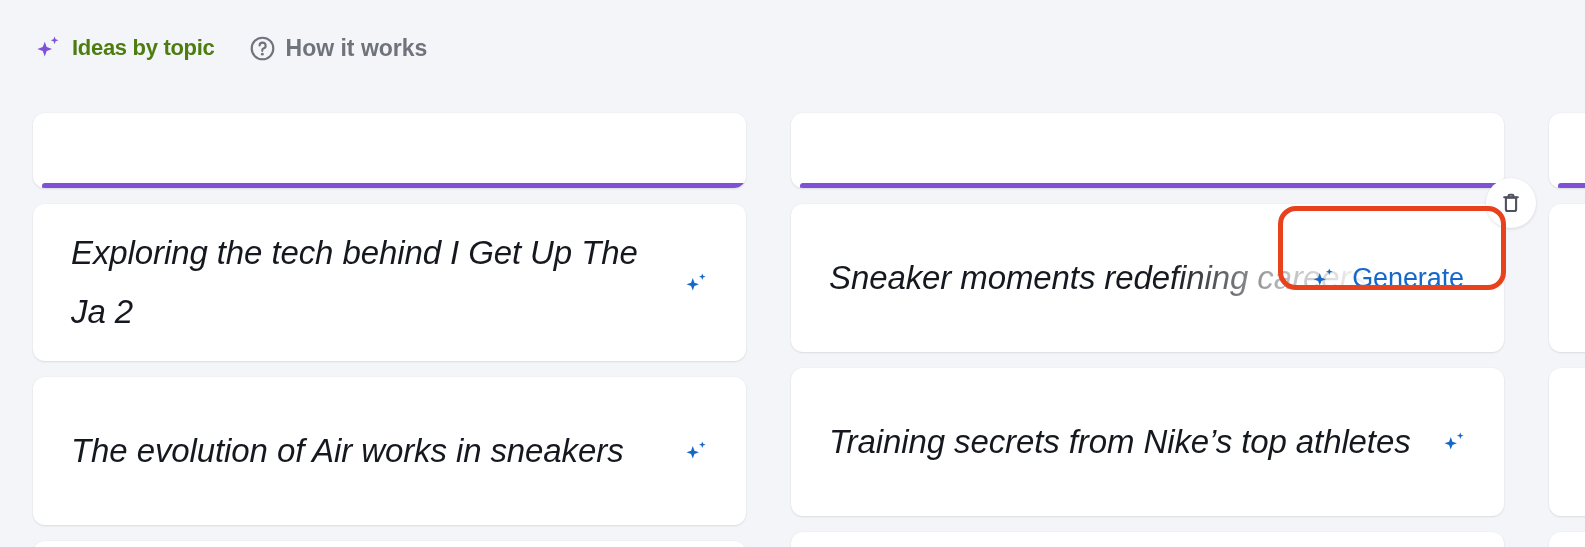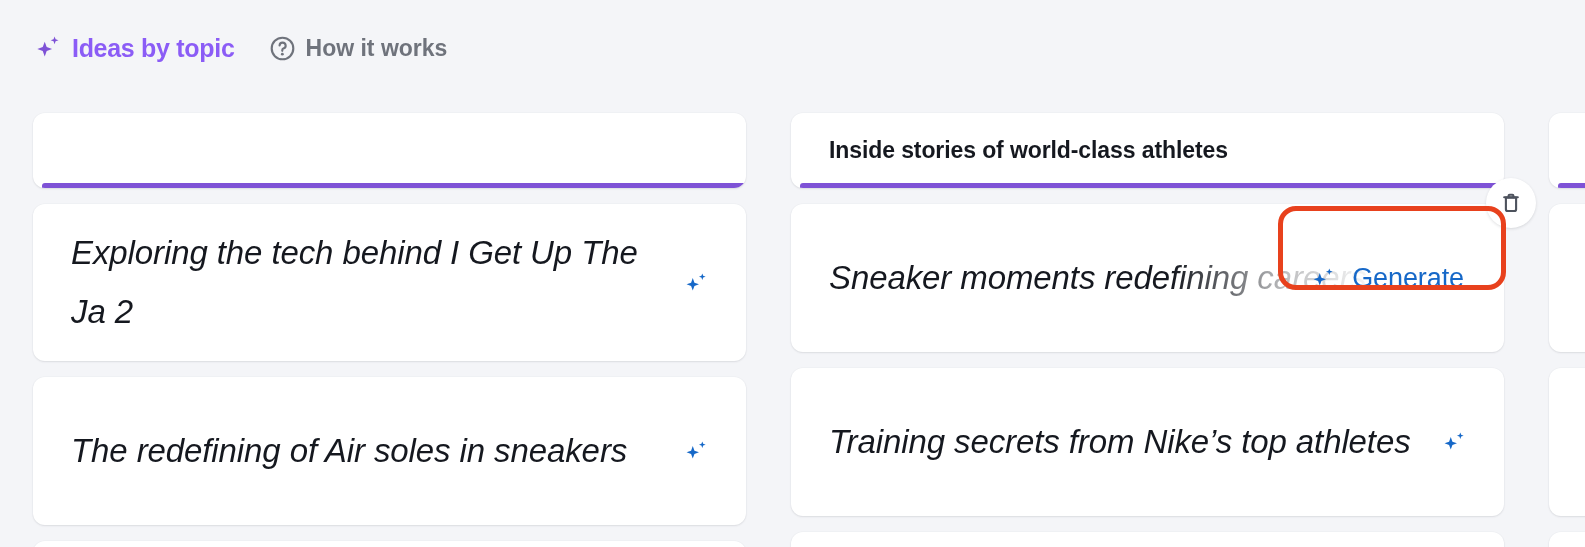--- a/index.html
+++ b/index.html
@@ -29,23 +29,23 @@
 
   .sparkle-purple {
     width: 30px;
     height: 30px;
     display: block;
     flex: 0 0 auto;
     margin-right: 9px;
   }
 
   .section-title {
-    font-size: 25px;
+    font-size: 22px;
     font-weight: bold;
-    color: #8b5cf6;
+    color: #4d7c0f;
     letter-spacing: -0.3px;
     line-height: 1;
     white-space: nowrap;
   }
 
   .how-it-works {
     display: flex;
     align-items: center;
     margin-left: 34px;
     cursor: pointer;
@@ -272,41 +272,40 @@
       <span>
         <svg class="sparkle-blue" viewBox="0 0 32 32" aria-hidden="true">
           <path d="M12.3 10.4 L14.2 15.6 L19.4 17.5 L14.2 19.4 L12.3 24.6 L10.4 19.4 L5.2 17.5 L10.4 15.6 Z" fill="#1668c8"></path>
           <path d="M23.2 5.0 L24.2 7.8 L27.0 8.8 L24.2 9.8 L23.2 12.6 L22.2 9.8 L19.4 8.8 L22.2 7.8 Z" fill="#1668c8"></path>
         </svg>
       </span>
     </div>
 
     <div class="idea-card">
       <span class="idea-text-wrap">
-        <span class="idea-text">The redefining of Air soles in sneakers</span>
+        <span class="idea-text">The evolution of Air works in sneakers</span>
       </span>
       <span>
         <svg class="sparkle-blue" viewBox="0 0 32 32" aria-hidden="true">
           <path d="M12.3 10.4 L14.2 15.6 L19.4 17.5 L14.2 19.4 L12.3 24.6 L10.4 19.4 L5.2 17.5 L10.4 15.6 Z" fill="#1668c8"></path>
           <path d="M23.2 5.0 L24.2 7.8 L27.0 8.8 L24.2 9.8 L23.2 12.6 L22.2 9.8 L19.4 8.8 L22.2 7.8 Z" fill="#1668c8"></path>
         </svg>
       </span>
     </div>
 
     <div class="idea-card">
       <span class="idea-text-wrap">
         <span class="idea-text"></span>
       </span>
     </div>
   </div>
 
   <div class="topic-column">
 
     <div class="topic-header-card">
-      <span class="topic-header-title">Inside stories of world-class athletes</span>
       <span class="topic-underline"></span>
     </div>
 
     <div class="idea-card is-hovered">
       <span class="idea-text-wrap">
         <span class="idea-text">Sneaker moments redefining careers</span>
       </span>
 
       <button class="generate-button">
         <span>

